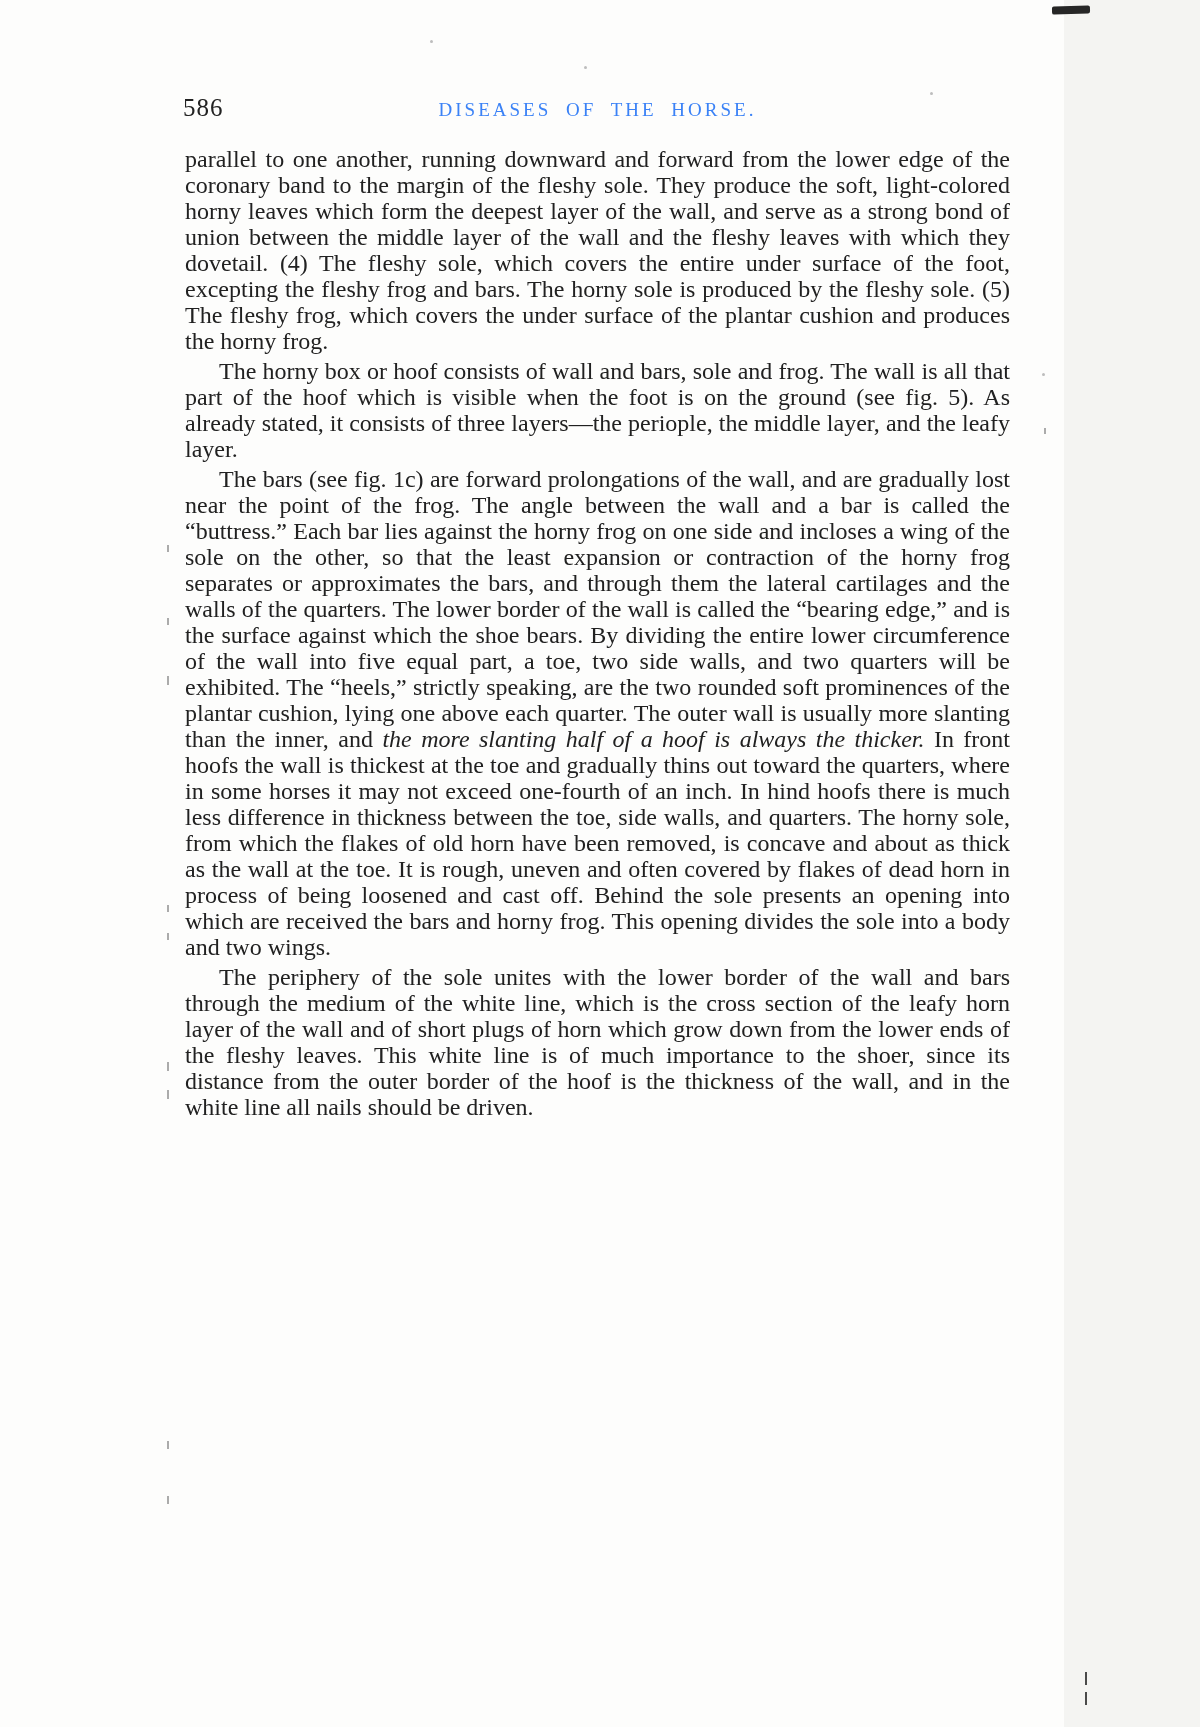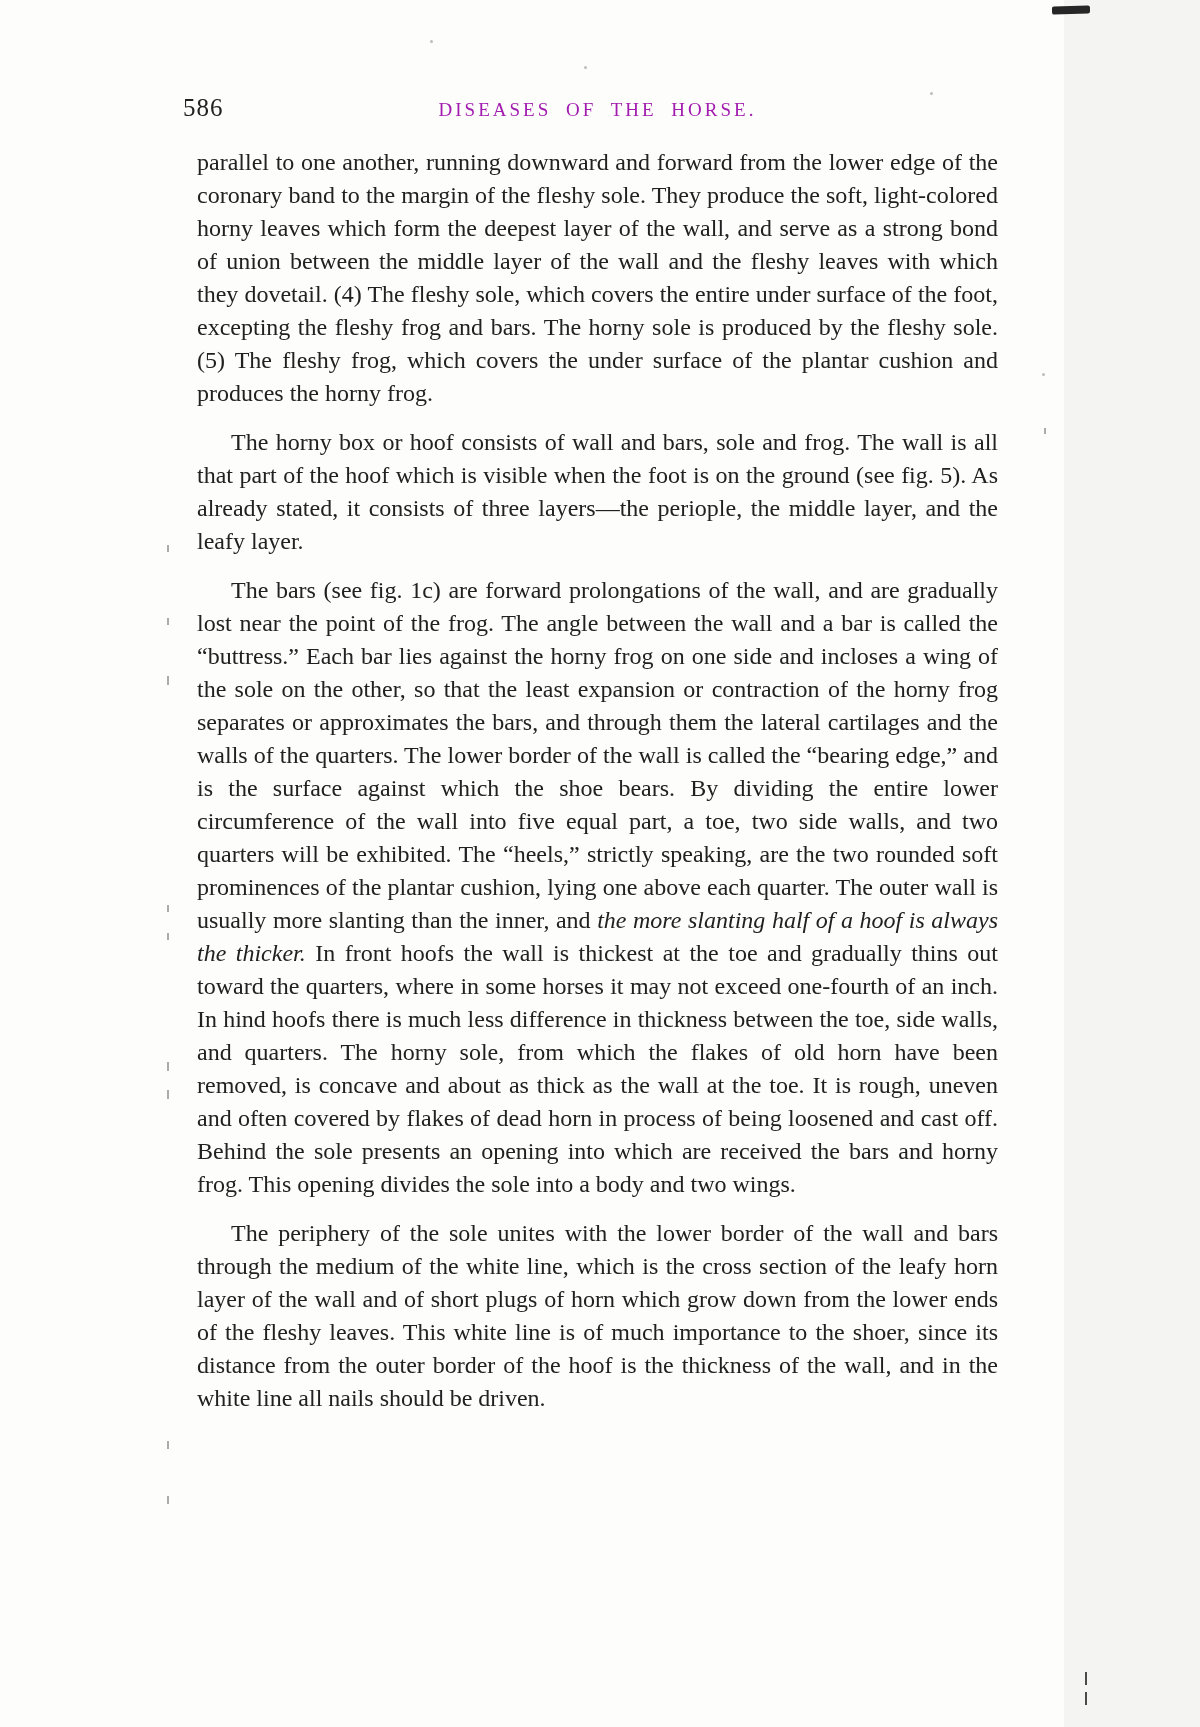--- a/index.html
+++ b/index.html
@@ -27,26 +27,26 @@
   .page-number {
     position: absolute; left: 2px; top: 0;
     font-size: 25px; letter-spacing: 1px; color: #222;
   }
   .running-title {
     text-align: center;
     font-size: 19px;
     letter-spacing: 3px;
     word-spacing: 7px;
     padding-top: 5px;
-    color: #a21caf;
+    color: #3b82f6;
   }
   .body-text p {
-    margin: 16px;
+    margin: 4px;
     font-size: 24px;
-    line-height: 33px;
+    line-height: 26px;
     text-align: justify;
     color: #212121;
   }
   .body-text p.indent { text-indent: 34px; }
   em { font-style: italic; }
   strong { font-weight: bold; }
   .art { position: absolute; }
   .ink-mark {
     background: #262626;
     border-radius: 2px;

